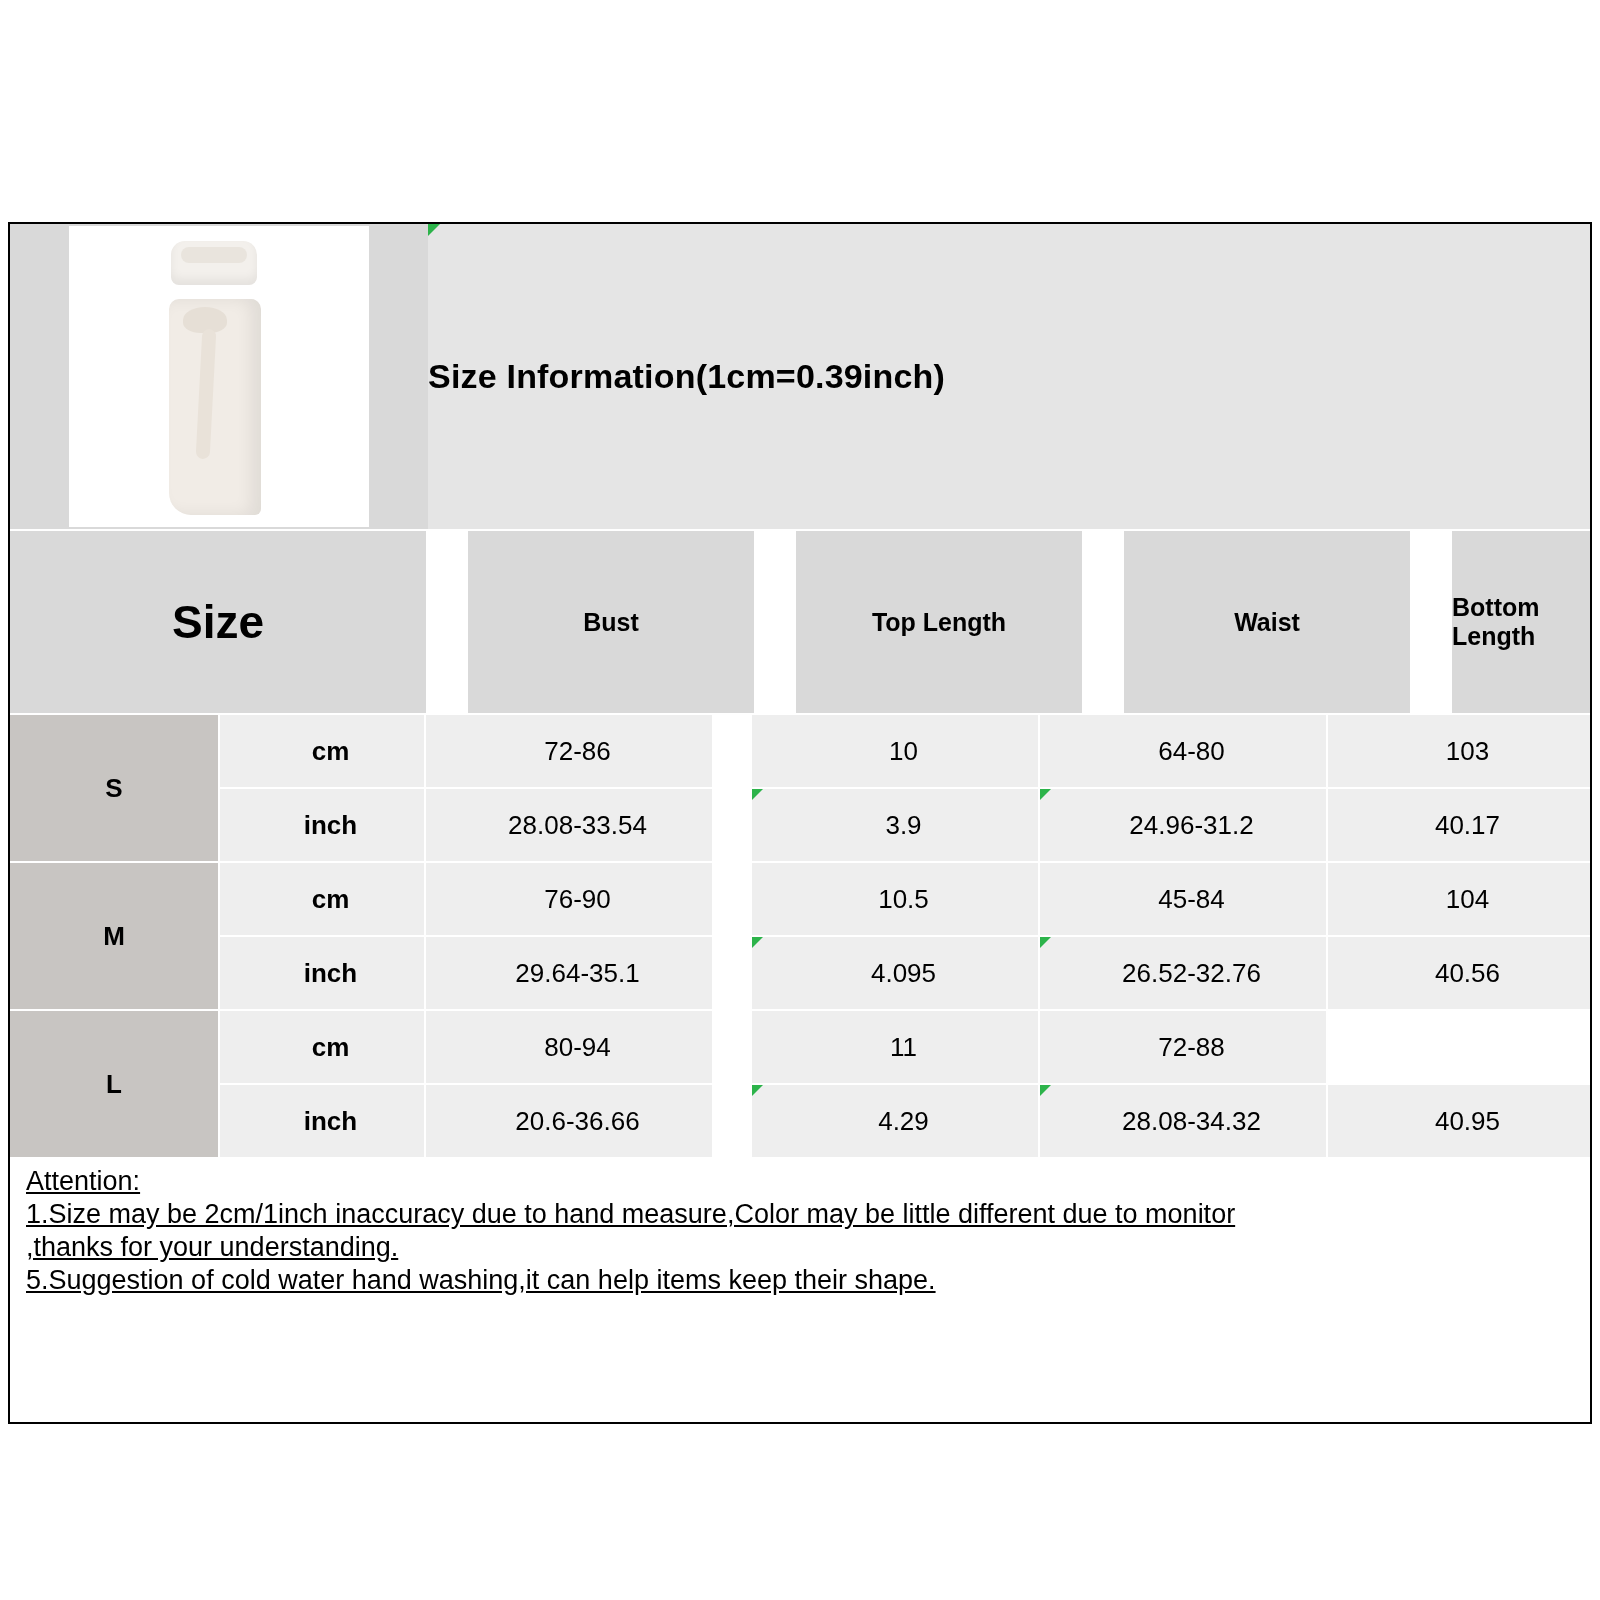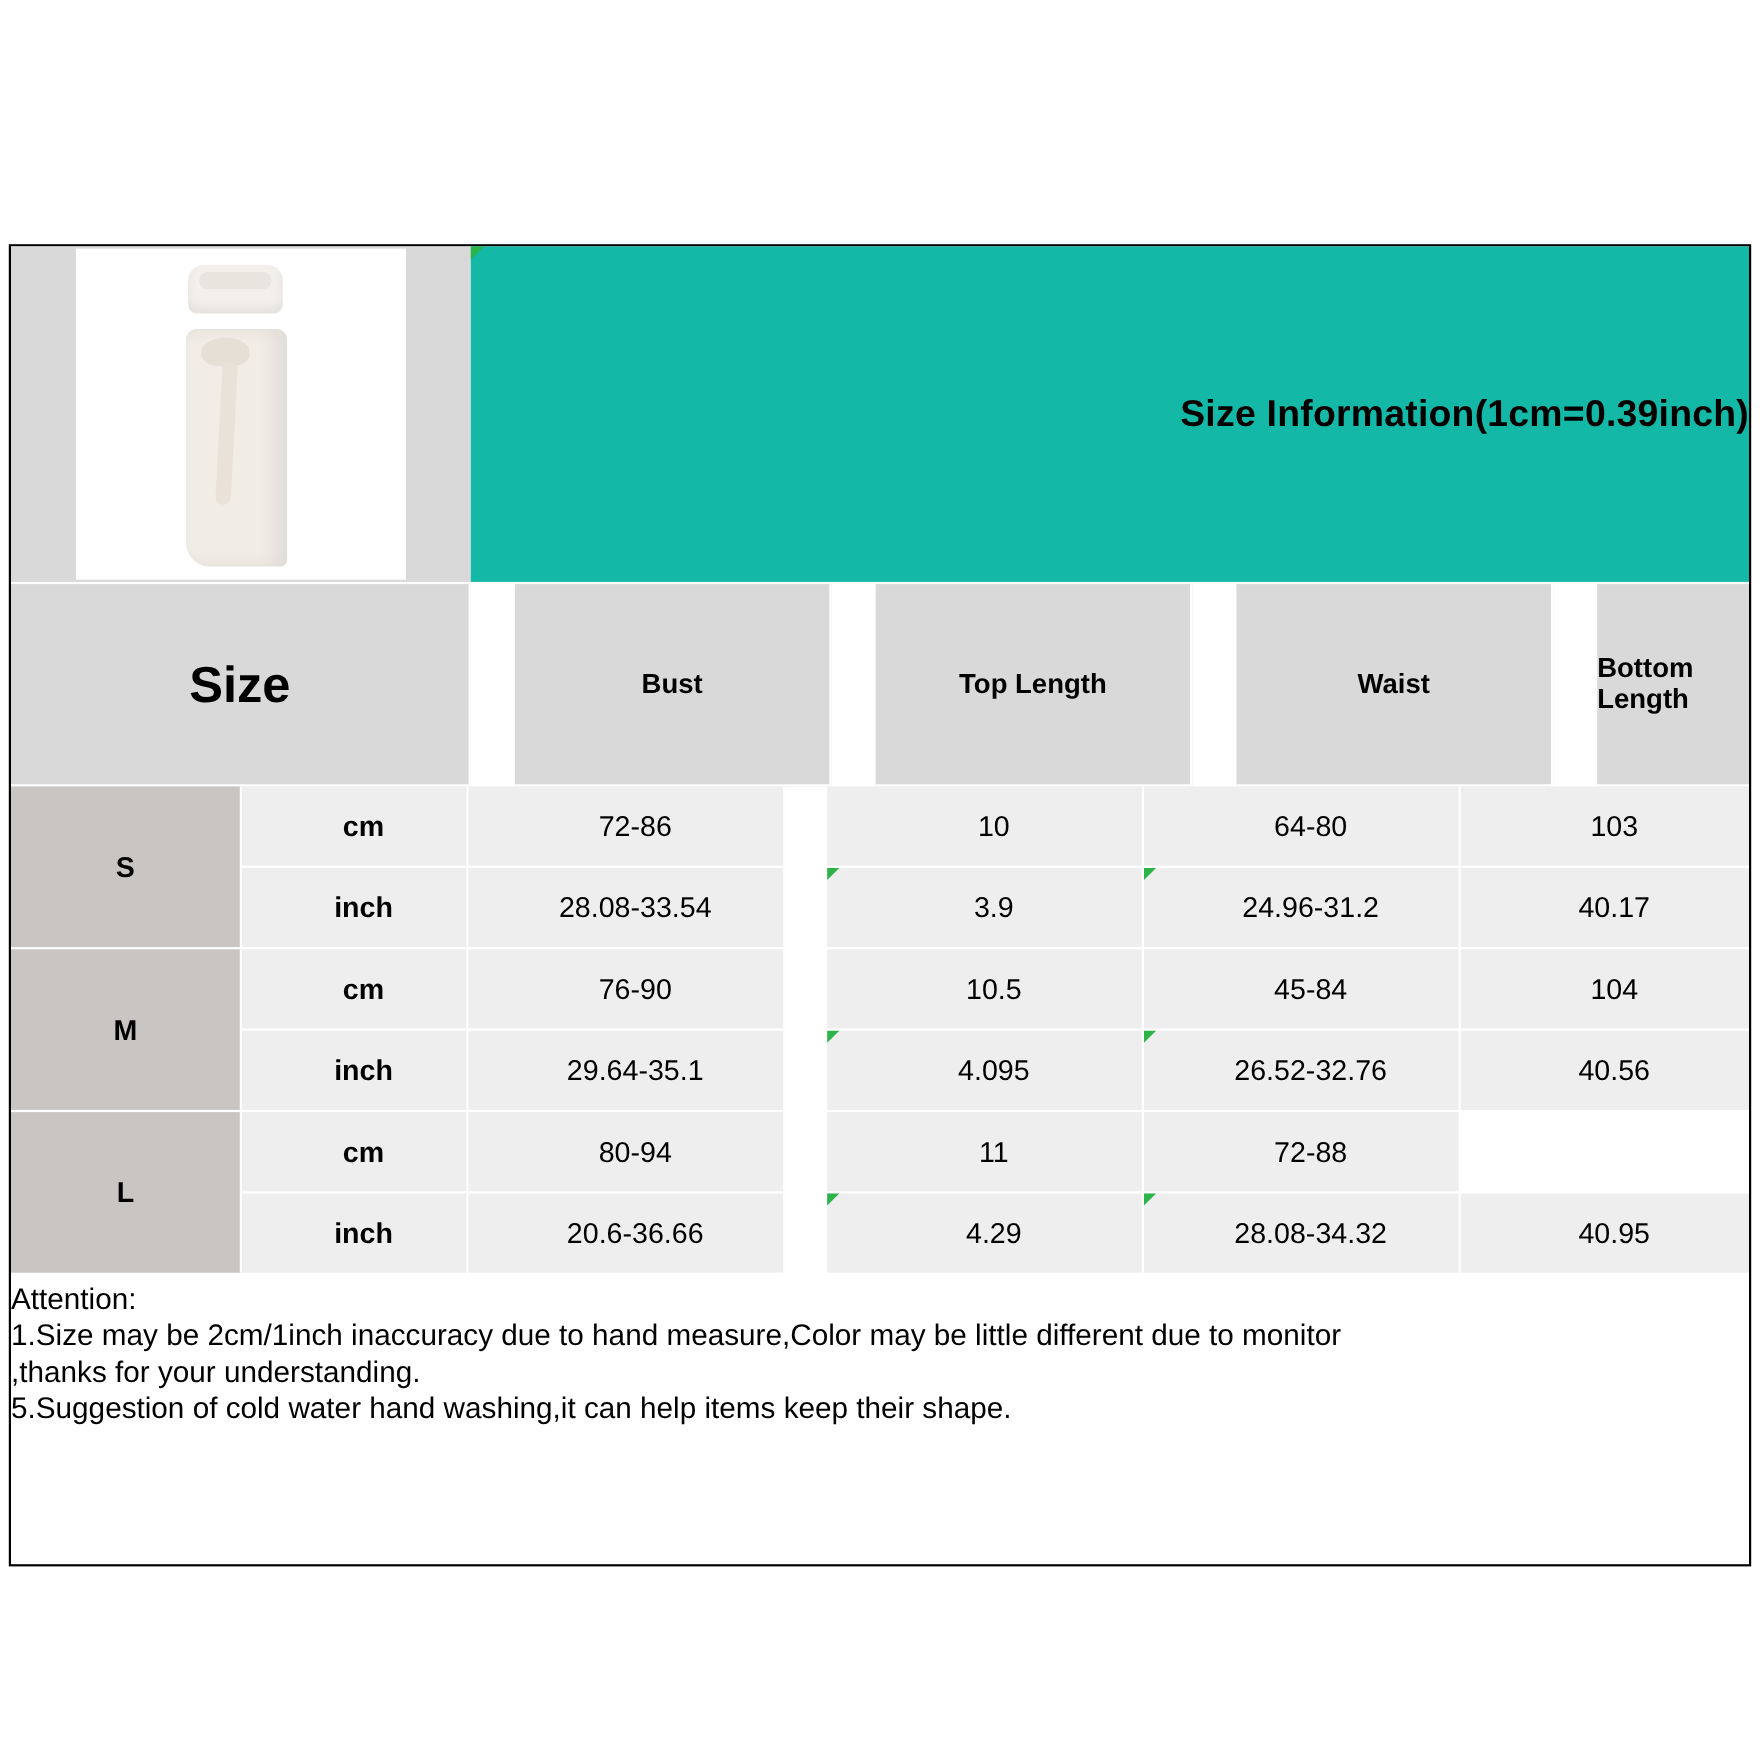--- a/index.html
+++ b/index.html
@@ -115,24 +115,24 @@
     top: 92px;
     width: 14px;
     height: 130px;
     background: #e9e2d9;
     border-radius: 8px;
     transform: rotate(3deg);
   }
 
   .title-cell {
     flex: 1;
-    background: #14b8a6;
-    display: flex;
-    align-items: center;
-    justify-content: flex-end;
+    background: #e5e5e5;
+    display: flex;
+    align-items: center;
+    justify-content: flex-start;
     position: relative;
   }
   .title-cell .corner-tri {
     position: absolute;
     left: 0;
     top: 0;
     width: 0;
     height: 0;
     border-top: 12px solid #2cb34a;
     border-right: 12px solid transparent;
@@ -223,22 +223,23 @@
     left: 0;
     top: 0;
     width: 0;
     height: 0;
     border-top: 11px solid #2cb34a;
     border-right: 11px solid transparent;
   }
 
   
   .attention {
-    padding: 6px 10px 0 0;
-    box-sizing: border-box;
+    padding: 6px 10px 0 16px;
+    box-sizing: border-box;
+    text-decoration: underline;
   }
   .att-title {
     font-size: 27px;
     line-height: 1.22;
     color: #000000;
   }
   .att-line {
     font-size: 27px;
     line-height: 1.22;
     color: #000000;

